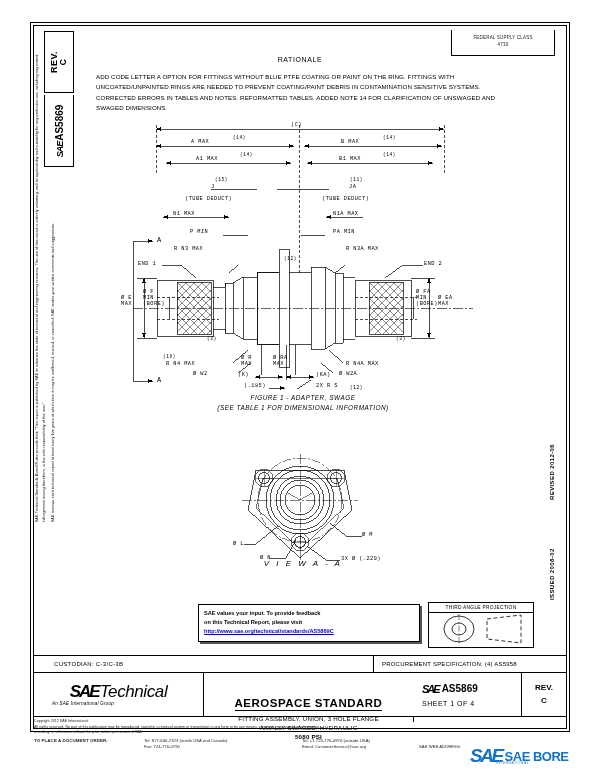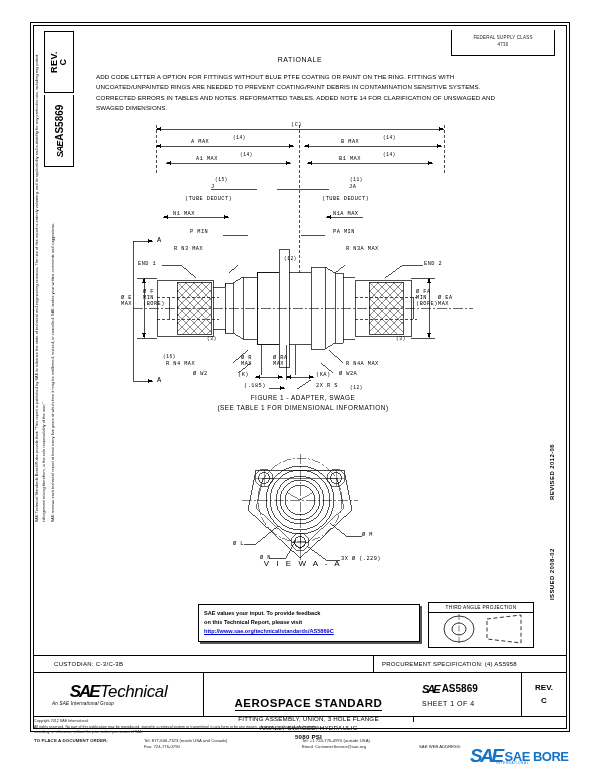--- a/index.html
+++ b/index.html
@@ -94,21 +94,21 @@
   }
   .d-rev { top:60px; left:4px; }
   .d-iss { top:160px; left:4px; }
 
   
   #drawing { position:absolute; left:33px; top:25px; width:534px; height:704px; }
 
   
   .cap {
     position:absolute; text-align:center; font-size:6.4px;
-    letter-spacing:.5px; line-height:1.55; white-space:nowrap;
+    letter-spacing:.5px; line-height:1.55; white-space:nowrap;font-style:italic;
   }
   .cap-fig1 { left:130px; top:368px; width:280px; }
   .cap-view { left:200px; top:533px; width:140px; font-size:8px; letter-spacing:2.5px; }
 
   
   .feedback {
     position:absolute; left:198px; top:604px; width:222px; height:38px;
     border:1px solid #000; background:#fff;
     box-shadow:2px 2px 0 #555;
     padding:4px 5px; font-size:5.6px; line-height:1.62; font-weight:bold;

